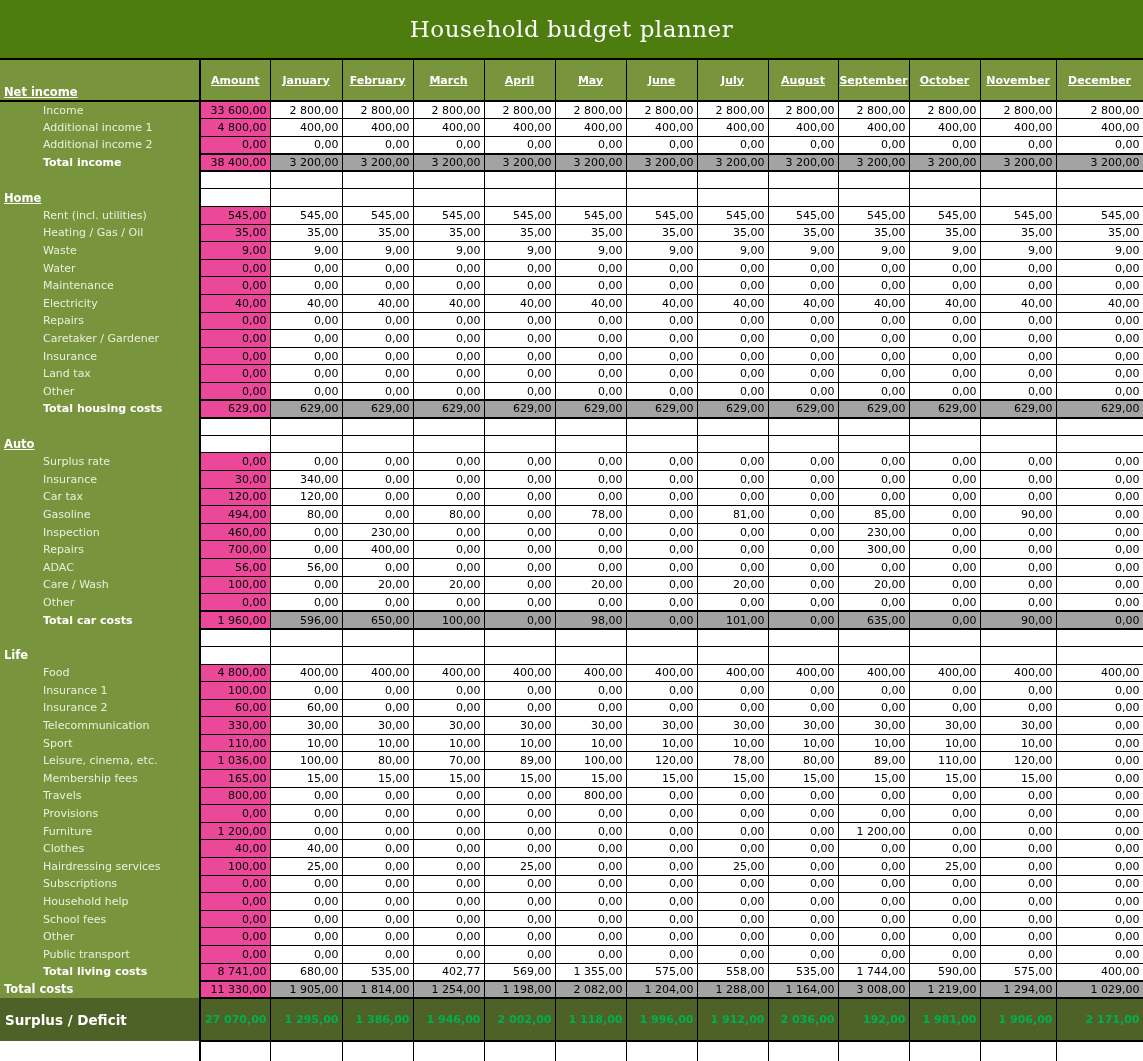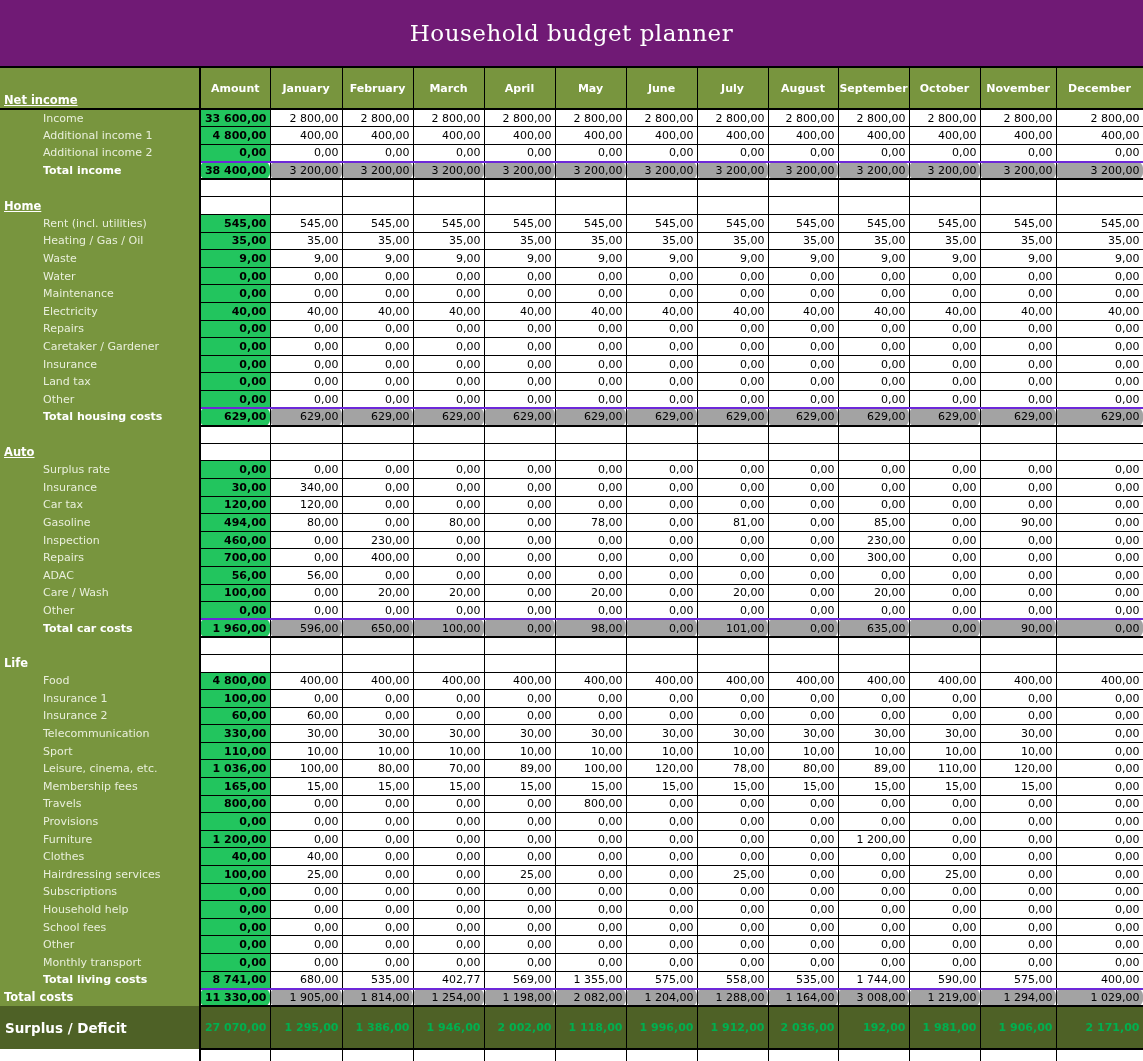--- a/index.html
+++ b/index.html
@@ -1,61 +1,61 @@
 <!DOCTYPE html>
 <html><head>
 <meta charset="utf-8">
 <style>
   html,body{margin:0;padding:0;}
   body{
     width:1143px;height:1061px;background:#ffffff;overflow:hidden;
     font-family:"DejaVu Sans","Liberation Sans",sans-serif;
   }
   .titlebar{
-    height:66px;background:#701a75;color:#fff;
+    height:58px;background:#4d7c0f;color:#fff;
     display:flex;align-items:center;justify-content:center;
     font-family:"DejaVu Serif","Liberation Serif",serif;
     font-size:23px;letter-spacing:.5px;
   }
   table{border-collapse:collapse;table-layout:fixed;width:1143px;}
   col.c-label{width:200px;}
   col.c-amt{width:70px;}
   col.c-m{width:71px;}
   col.c-jan{width:72px;}
   col.c-aug{width:70px;}
   col.c-nov{width:76px;}
   col.c-dec{width:87px;}
   th,td{box-sizing:border-box;font-size:11px;overflow:hidden;white-space:nowrap;}
   
   tr.header th{
     height:42px;background:#78953e;color:#fff;font-weight:bold;
     border:1px solid #000;border-top:2px solid #000;border-bottom:2px solid #000;
-    text-align:center;vertical-align:middle;padding:0;
+    text-align:center;vertical-align:middle;padding:0;text-decoration:underline;
   }
   tr.header th.corner{
     text-align:left;vertical-align:bottom;padding:0 0 1px 4px;
     border-left:none;border-right:2px solid #000;
     text-decoration:underline;font-size:11.5px;
   }
   
   tbody tr{height:17.6px;}
   td.lbl{
     background:#78953e;color:#e9efdb;padding:0 0 0 43px;border:none;
     border-right:2px solid #000;text-align:left;vertical-align:middle;
   }
   td.lbl-heading,td.lbl-grand{padding-left:4px;color:#fff;font-weight:bold;font-size:11.5px;margin-top:12px;}
   td.lbl-heading.u{text-decoration:underline;}
   td.lbl-total,td.lbl-totalplain{color:#fff;font-weight:bold;}
   td.val{
     background:#fff;border:1px solid #000;text-align:right;
     padding:0 3px 0 0;color:#000;vertical-align:middle;
   }
-  td.amount{background:#22c55e;font-weight:bold;}
+  td.amount{background:#ec4899;}
   td.mid{background:#a3a3a3;}
-  tr.r-total td.val,tr.r-grand td.val{border-top:2px solid #6d28d9;border-bottom:2px solid #000;border-radius:6px;}
+  tr.r-total td.val,tr.r-grand td.val{border-top:2px solid #000000;border-bottom:2px solid #000;}
   
   tr.r-surplus{height:43px;}
   tr.r-surplus td.lbl{
     background:#4e6126;color:#fff;font-weight:bold;font-size:13.5px;padding-left:5px;
   }
   tr.r-surplus td.val{
     background:#4e6126;color:#00b050;font-weight:bold;
     border:1px solid #000;border-top:2px solid #000;border-bottom:2px solid #000;
   }
   
@@ -872,21 +872,21 @@
         <td class="val">0,00</td>
         <td class="val">0,00</td>
         <td class="val">0,00</td>
         <td class="val">0,00</td>
         <td class="val">0,00</td>
         <td class="val">0,00</td>
         <td class="val">0,00</td>
         <td class="val">0,00</td>
       </tr>
       <tr class="r-item">
-        <td class="lbl lbl-item">Monthly transport</td>
+        <td class="lbl lbl-item">Public transport</td>
         <td class="val amount">0,00</td>
         <td class="val">0,00</td>
         <td class="val">0,00</td>
         <td class="val">0,00</td>
         <td class="val">0,00</td>
         <td class="val">0,00</td>
         <td class="val">0,00</td>
         <td class="val">0,00</td>
         <td class="val">0,00</td>
         <td class="val">0,00</td>

